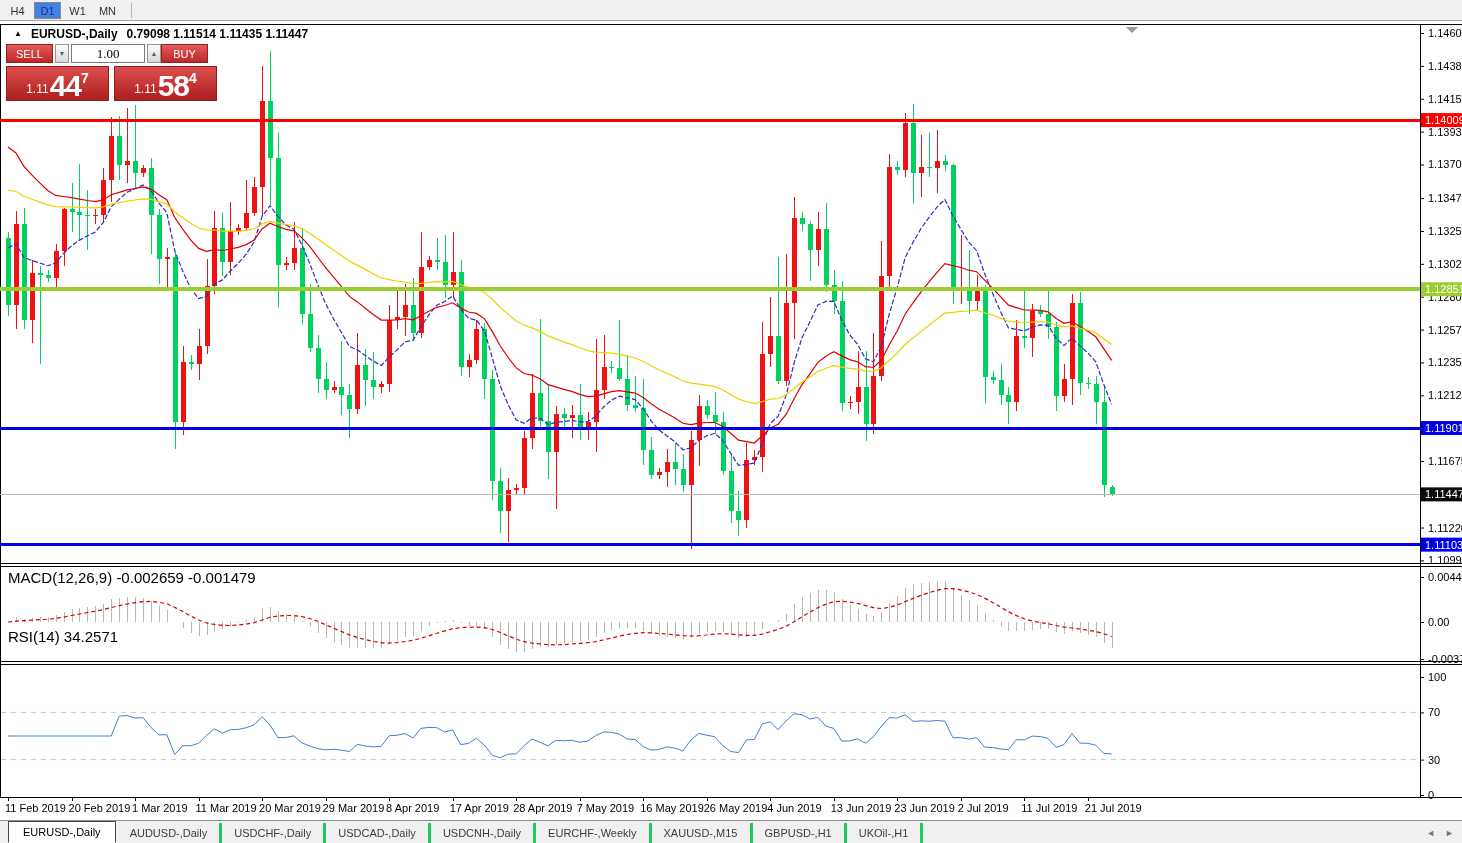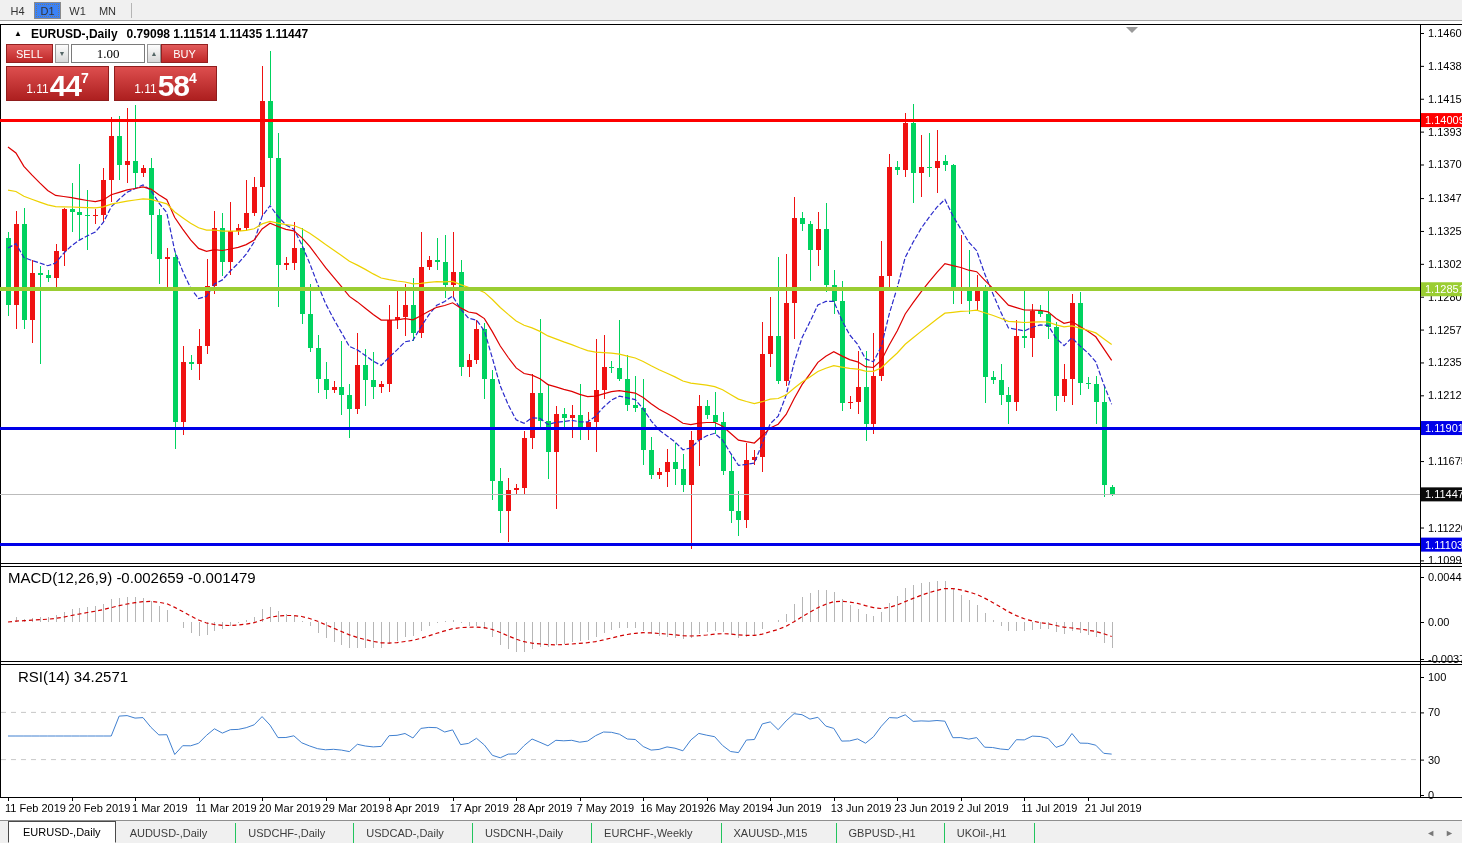--- a/index.html
+++ b/index.html
@@ -33,21 +33,21 @@
   .price-panel{width:103px;height:35px;background:linear-gradient(#dd4e4e,#ad1f1f);border:1px solid #8f1d1d;
                box-sizing:border-box;color:#fff;display:flex;align-items:flex-end;justify-content:center;cursor:pointer;}
   .pp-prefix{font-size:12px;margin:0 1px 4px 0;}
   .pp-big{font-size:30px;font-weight:bold;line-height:29px;letter-spacing:-1px;}
   .pp-sup{font-size:14px;font-weight:bold;margin-bottom:14px;}
   
   .ind-label{position:absolute;left:8px;z-index:4;font-size:15px;color:#000;white-space:nowrap;}
   
   .tabbar{position:absolute;left:0;top:820px;width:1462px;height:23px;background:#f0f0f0;
           border-top:1px solid #8e8e8e;display:flex;align-items:flex-end;z-index:5;box-sizing:border-box;}
-  .tab{font-size:11px;color:#3c3c3c;padding:4px 28px 4px 12px;border-right:1px solid #22c55e;white-space:nowrap;cursor:pointer;}
+  .tab{font-size:11px;color:#3c3c3c;padding:4px 12px 4px 12px;border-right:3px solid #22c55e;white-space:nowrap;cursor:pointer;}
   .tab.active{background:#fff;border:1px solid #4a4a4a;border-bottom:1px solid #fff;color:#000;
               margin:0 2px 0 8px;padding:4px 14px;position:relative;top:0;}
   .scrollers{margin-left:auto;display:flex;gap:10px;padding:0 8px 5px 0;color:#787878;font-size:9px;}
   .scrollers span{cursor:pointer;}
 </style>
 </head>
 <body>
 
 <div id="app">
 
@@ -640,21 +640,21 @@
         <span class="pp-big">58</span>
         <span class="pp-sup">4</span>
       </div>
     </div>
   </div>
 
   <div class="ind-label" style="top:569px;">
     <span>MACD(12,26,9)</span>
     <span>-0.002659 -0.001479</span>
   </div>
-  <div class="ind-label" style="top:668px;margin-left:10px;">
+  <div class="ind-label" style="top:628px;">
     <span>RSI(14)</span>
     <span>34.2571</span>
   </div>
 
   <div class="tabbar">
     <div class="tab active">EURUSD-,Daily</div>
     <div class="tab">AUDUSD-,Daily</div>
     <div class="tab">USDCHF-,Daily</div>
     <div class="tab">USDCAD-,Daily</div>
     <div class="tab">USDCNH-,Daily</div>

